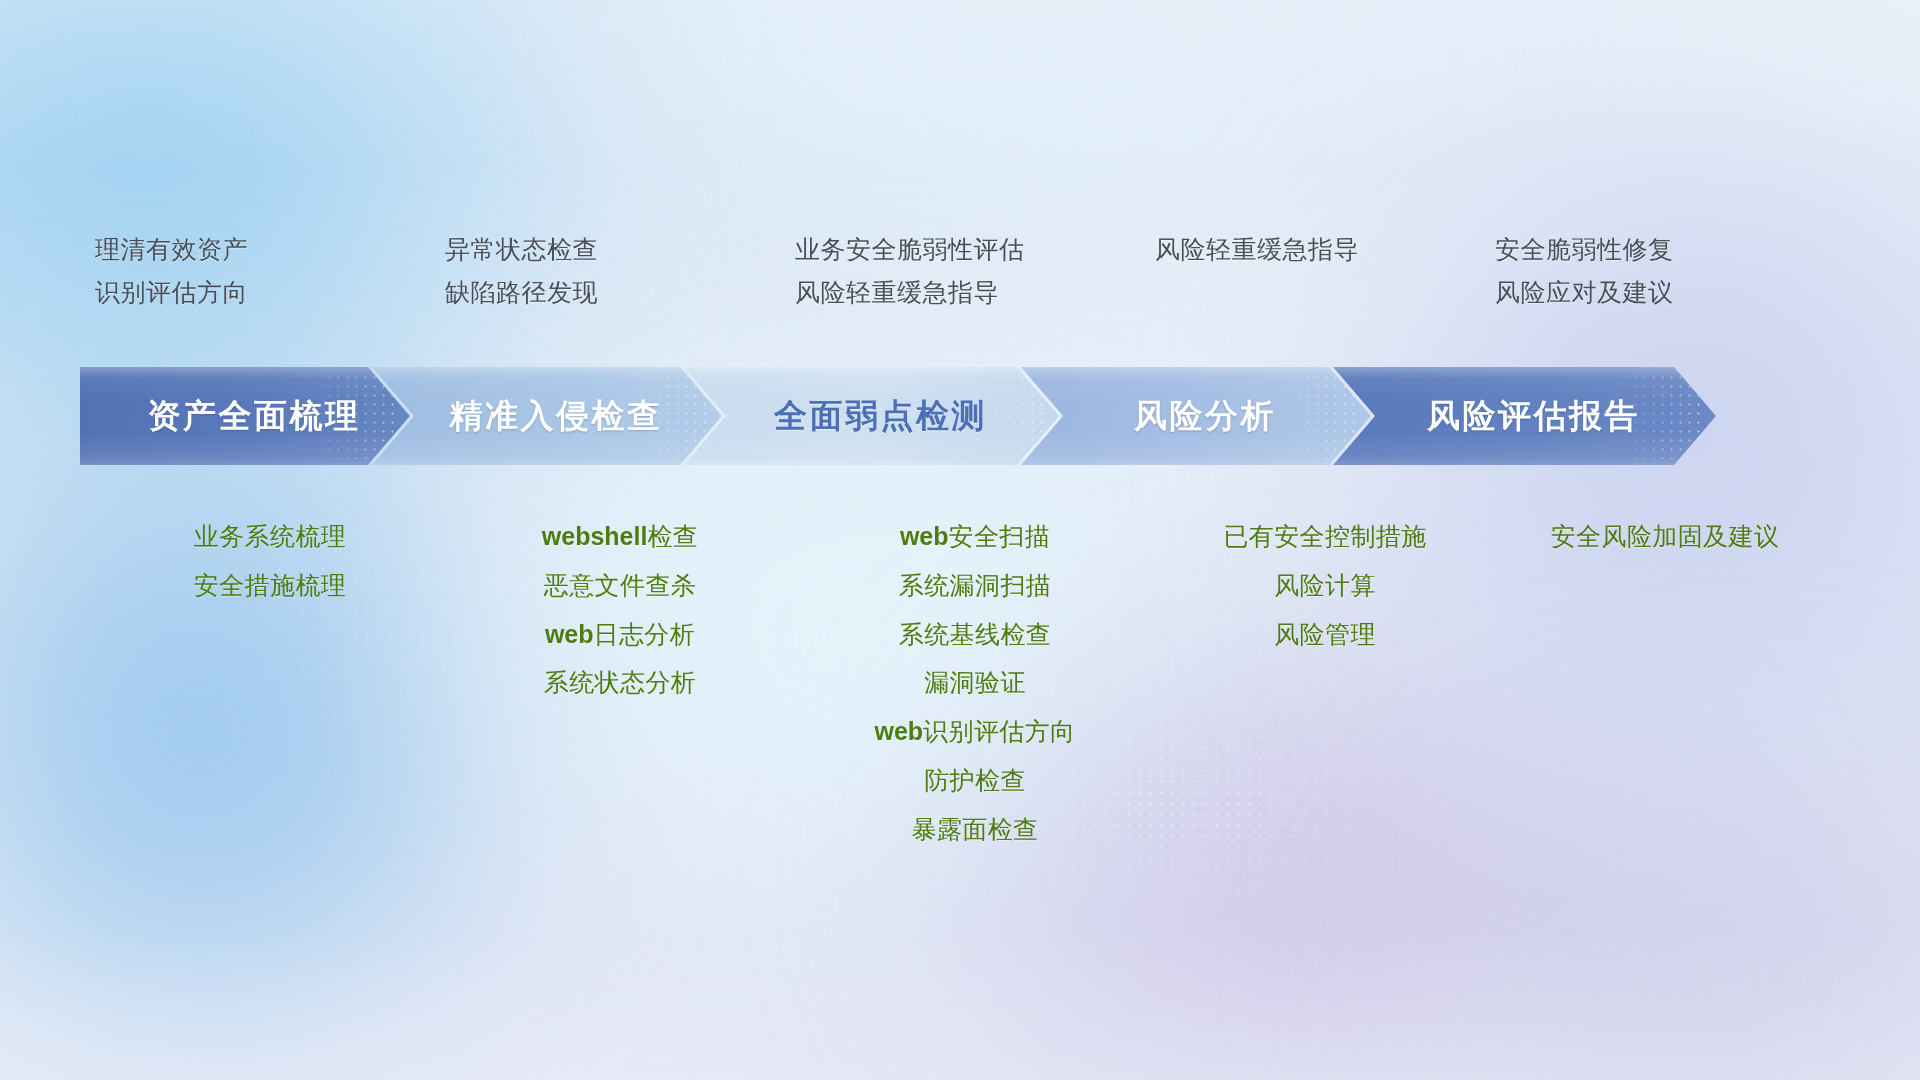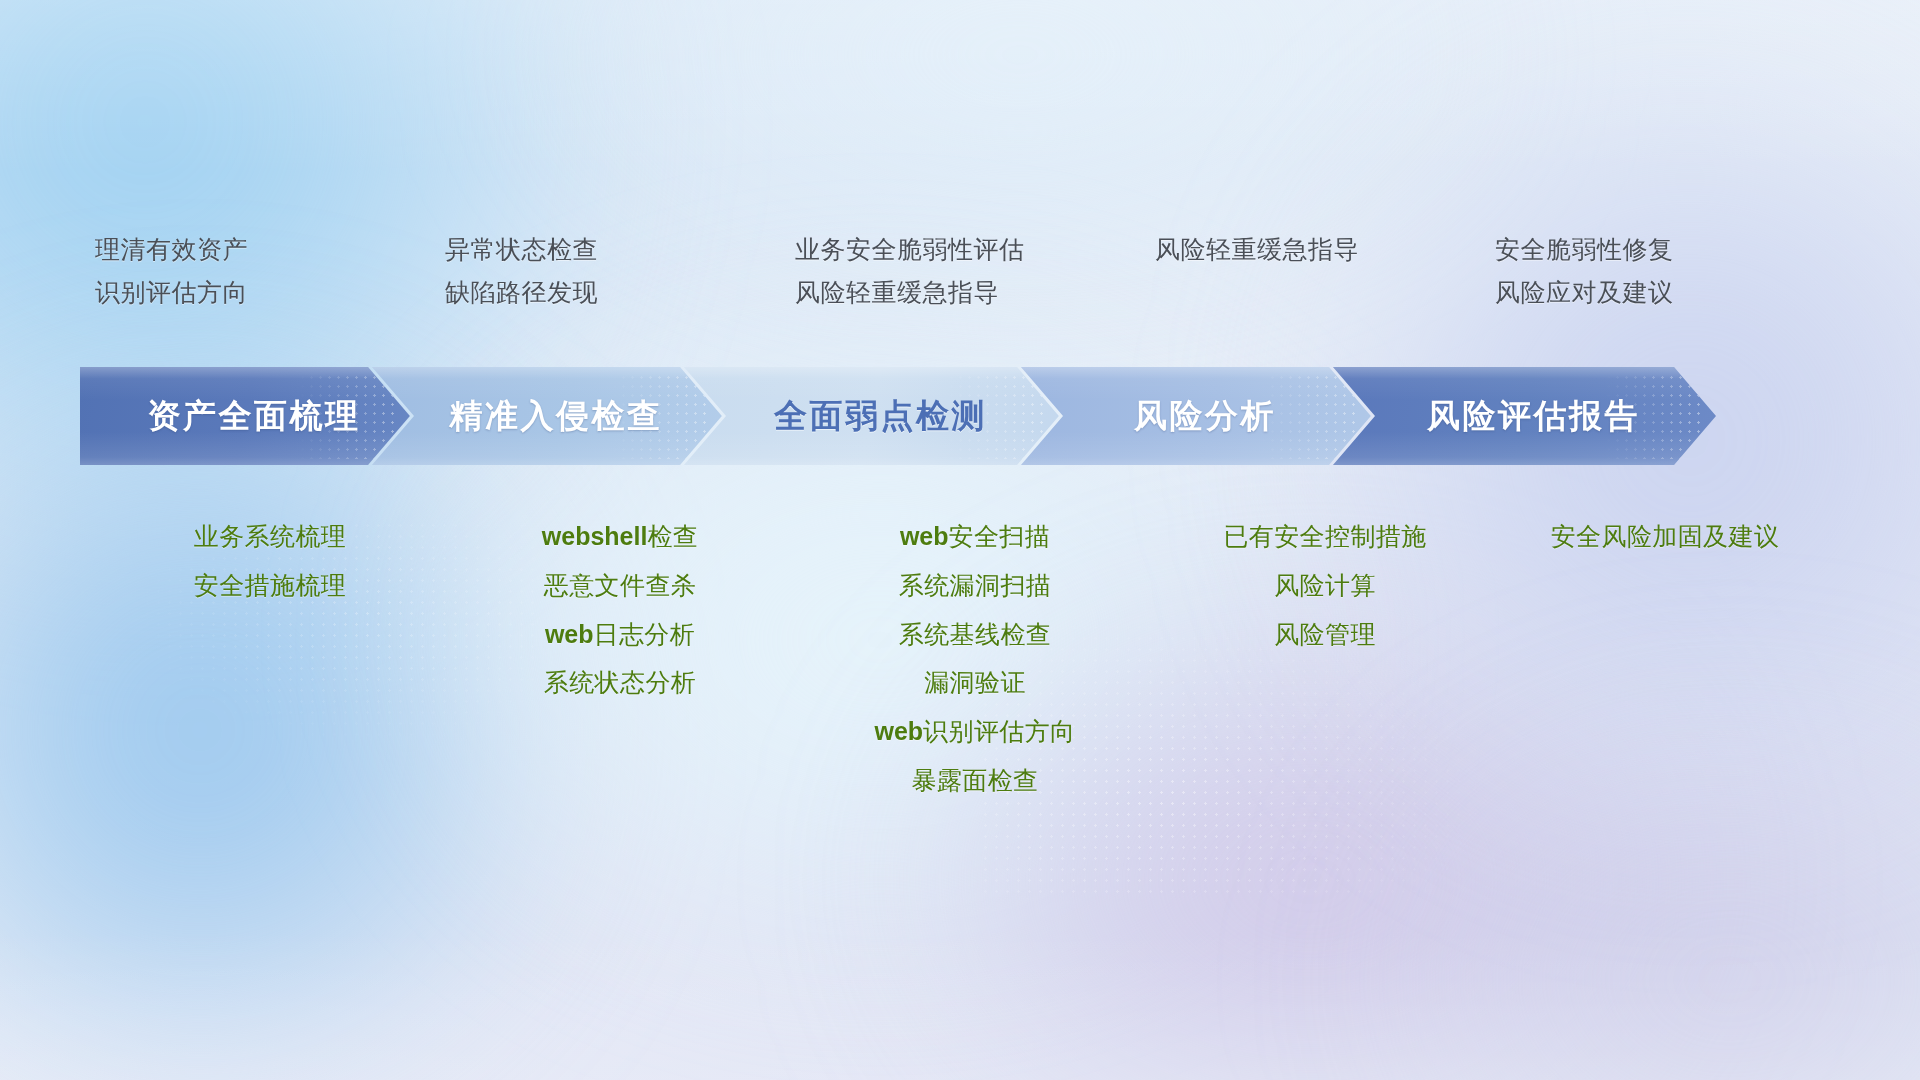--- a/index.html
+++ b/index.html
@@ -352,20 +352,23 @@
       <div class="item">
         <b></b><span>系统基线检查</span>
       </div>
       <div class="item">
         <b></b><span>漏洞验证</span>
       </div>
       <div class="item">
         <b>web</b><span>识别评估方向</span>
       </div>
       <div class="item">
+        <b></b><span>防护检查</span>
+      </div>
+      <div class="item">
         <b></b><span>暴露面检查</span>
       </div>
     </div>
 
     <div class="bot-col c4">
       <div class="item">
         <b></b><span>已有安全控制措施</span>
       </div>
       <div class="item">
         <b></b><span>风险计算</span>

